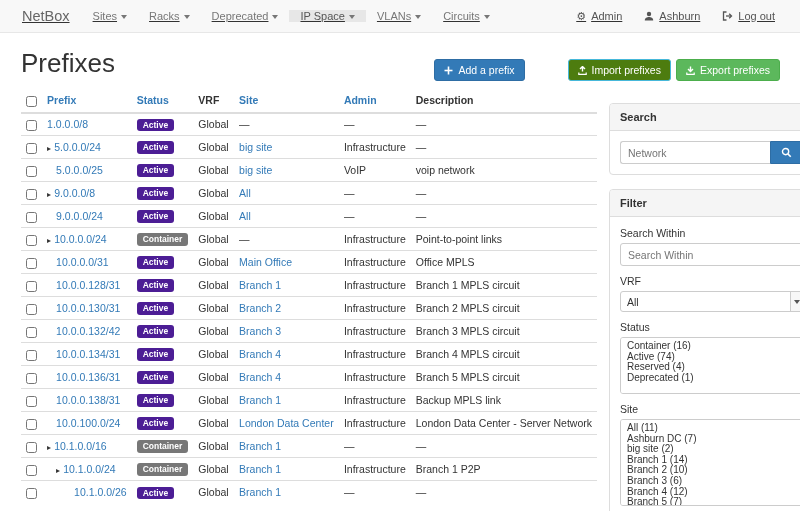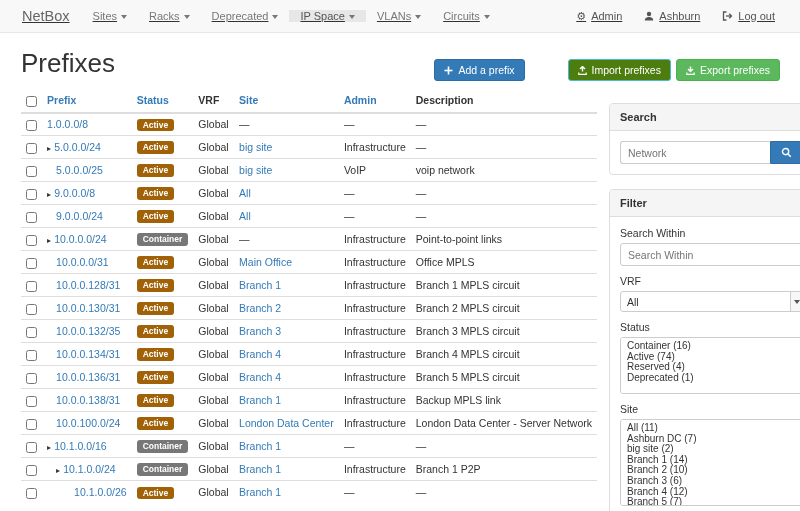--- a/index.html
+++ b/index.html
@@ -52,21 +52,21 @@
   .col-status { width: 47px; }
   .col-vrf { width: 57px; }
   .col-site { width: 115px; }
   .col-role { width: 65px; }
   .cb { width: 11px; height: 11px; cursor: pointer; vertical-align: middle; }
   a.blue-link { color: #337ab7; text-decoration: none; cursor: pointer; }
   .tree-arrow { font-family: "DejaVu Sans", sans-serif; font-size: 8px; color: #333;
     margin-right: 3px; }
   .badge-label { display: inline-block; font-size: 8.5px; font-weight: bold; color: #fff;
     padding: 2px 6px; border-radius: 3px; cursor: pointer; line-height: 1; }
-  .badge-primary { background: #a16207; }
+  .badge-primary { background: #4c1d95; }
   .badge-default { background: #777; }
   .dash { color: #333; }
 
   
   .panel { border: 1px solid #ddd; border-radius: 4px; margin-top: 14px; background: #fff; }
   .panel-heading { background: #f5f5f5; border-bottom: 1px solid #ddd;
     border-radius: 3px 3px 0 0; padding: 7px 10px; font-size: 11px; font-weight: bold; }
   .panel-body { padding: 10px; }
   .input-group { display: flex; }
   .text-input { flex: 1; min-width: 0; height: 23px; border: 1px solid #ccc;
@@ -286,21 +286,21 @@
               <td class="col-cb"><input type="checkbox" class="cb" style=""></td>
               <td class="col-prefix" style="padding-left: 14px;"><a class="blue-link">10.0.0.130/31</a></td>
               <td class="col-status"><span class="badge-label badge-primary">Active</span></td>
               <td class="col-vrf">Global</td>
               <td class="col-site"><a class="blue-link">Branch 2</a></td>
               <td class="col-role">Infrastructure</td>
               <td class="col-desc">Branch 2 MPLS circuit</td>
             </tr>
             <tr>
               <td class="col-cb"><input type="checkbox" class="cb" style=""></td>
-              <td class="col-prefix" style="padding-left: 14px;"><a class="blue-link">10.0.0.132/35</a></td>
+              <td class="col-prefix" style="padding-left: 14px;"><a class="blue-link">10.0.0.132/42</a></td>
               <td class="col-status"><span class="badge-label badge-primary">Active</span></td>
               <td class="col-vrf">Global</td>
               <td class="col-site"><a class="blue-link">Branch 3</a></td>
               <td class="col-role">Infrastructure</td>
               <td class="col-desc">Branch 3 MPLS circuit</td>
             </tr>
             <tr>
               <td class="col-cb"><input type="checkbox" class="cb" style=""></td>
               <td class="col-prefix" style="padding-left: 14px;"><a class="blue-link">10.0.0.134/31</a></td>
               <td class="col-status"><span class="badge-label badge-primary">Active</span></td>

